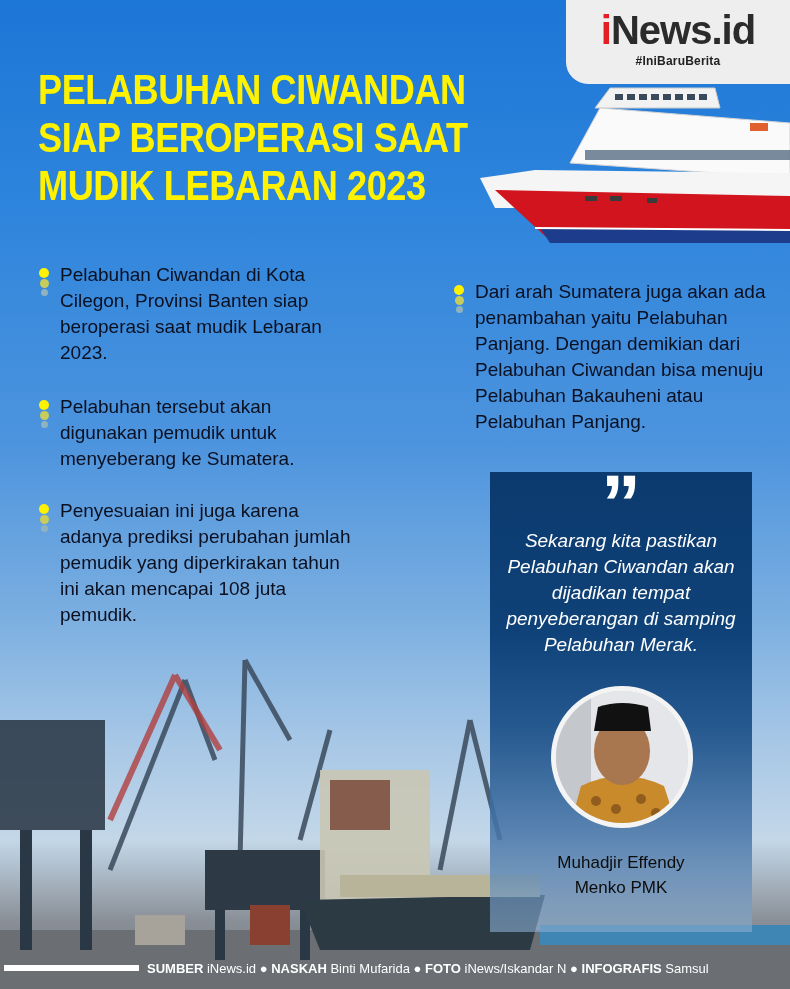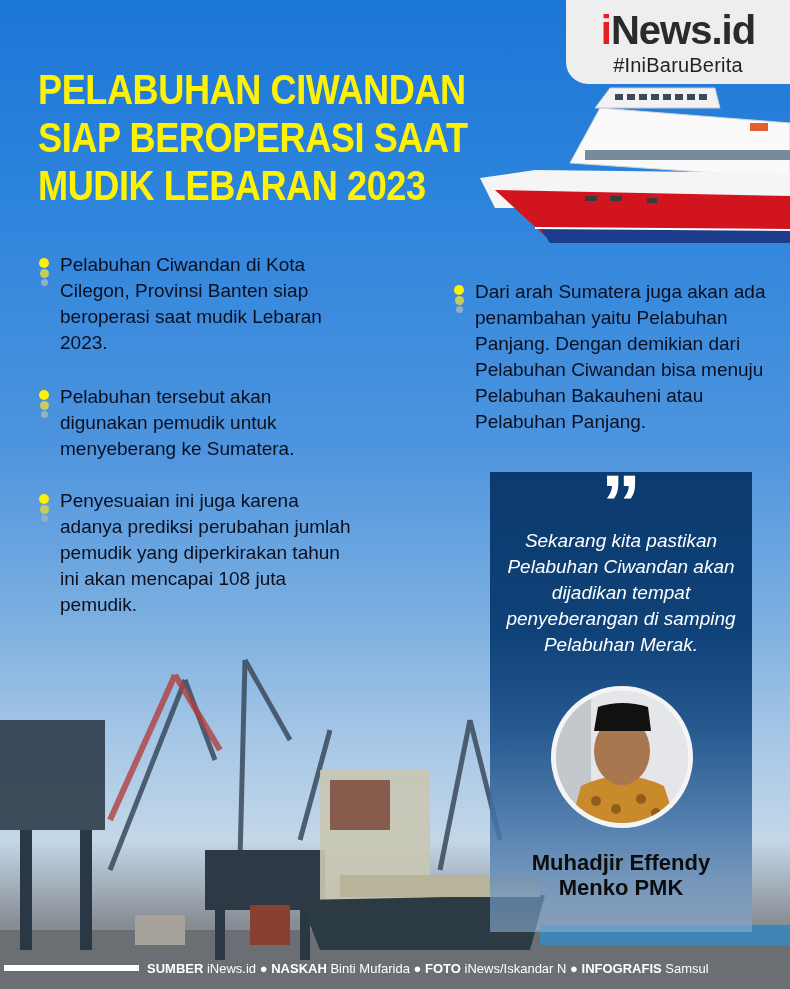--- a/index.html
+++ b/index.html
@@ -11,57 +11,57 @@
   }
   .scene { position: absolute; left: 0; top: 640px; width: 790px; height: 349px; overflow: hidden; }
   .scene svg { position: absolute; left: 0; top: 0; }
   .logo-box {
     position: absolute; left: 566px; top: 0; width: 224px; height: 84px;
     background: #eeeeee; border-bottom-left-radius: 22px;
     text-align: center; padding-top: 8px;
   }
   .logo-main { font-size: 40px; font-weight: bold; letter-spacing: -1px; color: #2b2b2b; line-height: 44px; }
   .logo-main .i { color: #e31e24; }
-  .logo-tag { font-size: 20px; color: #222; font-weight: normal; margin-top: 2px; letter-spacing: 0.2px; }
+  .logo-tag { font-size: 12px; color: #222; font-weight: bold; margin-top: 2px; letter-spacing: 0.2px; }
   .title {
     position: absolute; left: 38px; top: 66px; width: 470px;
     font-family: "Liberation Sans", sans-serif; font-weight: bold;
     color: #fff200; font-size: 42px; line-height: 48px; letter-spacing: -0.5px;
     transform: scaleX(0.86); transform-origin: left top;
     white-space: nowrap;
   }
   .title span { display: block; }
   .ship { position: absolute; left: 475px; top: 78px; }
   .bullets { position: absolute; font-size: 19px; line-height: 26px; color: #0a1020; }
   .bullet { position: relative; padding-left: 22px; margin-bottom: 26px; }
   .dots { position: absolute; left: 0; top: 6px; width: 12px; }
   .dots i { display: block; width: 10px; height: 10px; border-radius: 50%; margin: 0 auto 1px; }
   .dots i:nth-child(1) { background: #fff200; }
   .dots i:nth-child(2) { background: #c8cc5a; width: 9px; height: 9px; }
   .dots i:nth-child(3) { background: #8fb2bf; width: 7px; height: 7px; }
-  .col-left { left: 38px; top: 252px; width: 320px; }
+  .col-left { left: 38px; top: 262px; width: 320px; }
   .col-right { left: 453px; top: 279px; width: 320px; }
   .quote-box {
     position: absolute; left: 490px; top: 472px; width: 262px; height: 460px;
     background: linear-gradient(180deg, #0b3a6e 0%, #0f4278 35%, #25588e 55%, rgba(75,120,170,0.85) 80%, rgba(140,175,210,0.6) 100%);
   }
   .quote-mark {
     position: absolute; left: 0; right: 0; top: -8px; text-align: center;
     font-size: 80px; font-weight: bold; color: #ffffff; line-height: 80px; font-family: "Liberation Sans", sans-serif;
   }
   .quote-text {
     position: absolute; left: 10px; right: 10px; top: 56px;
     color: #ffffff; font-style: italic; font-size: 19px; line-height: 26px; text-align: center;
   }
   .portrait {
     position: absolute; left: 61px; top: 214px; width: 142px; height: 142px; border-radius: 50%;
     background: #f4f4f4; padding: 5px;
   }
   .portrait-inner { width: 132px; height: 132px; border-radius: 50%; overflow: hidden; position: relative; background: #d9dde2; }
-  .person-name { position: absolute; left: 0; right: 0; top: 378px; text-align: center; font-weight: bold; font-size: 22px; line-height: 25px; color: #0c0c0c; }
+  .person-name { position: absolute; left: 0; right: 0; top: 378px; text-align: center; font-weight: normal; font-size: 17px; line-height: 25px; color: #0c0c0c; }
   .footer {
     position: absolute; left: 4px; top: 957px; width: 790px; height: 22px;
     display: flex; align-items: center;
   }
   .footer-line { width: 135px; height: 6px; background: #ffffff; margin-right: 8px; }
   .footer-text { font-size: 13px; color: #ffffff; white-space: nowrap; }
   .footer-text b { font-weight: bold; }
 </style>
 </head>
 <body>

